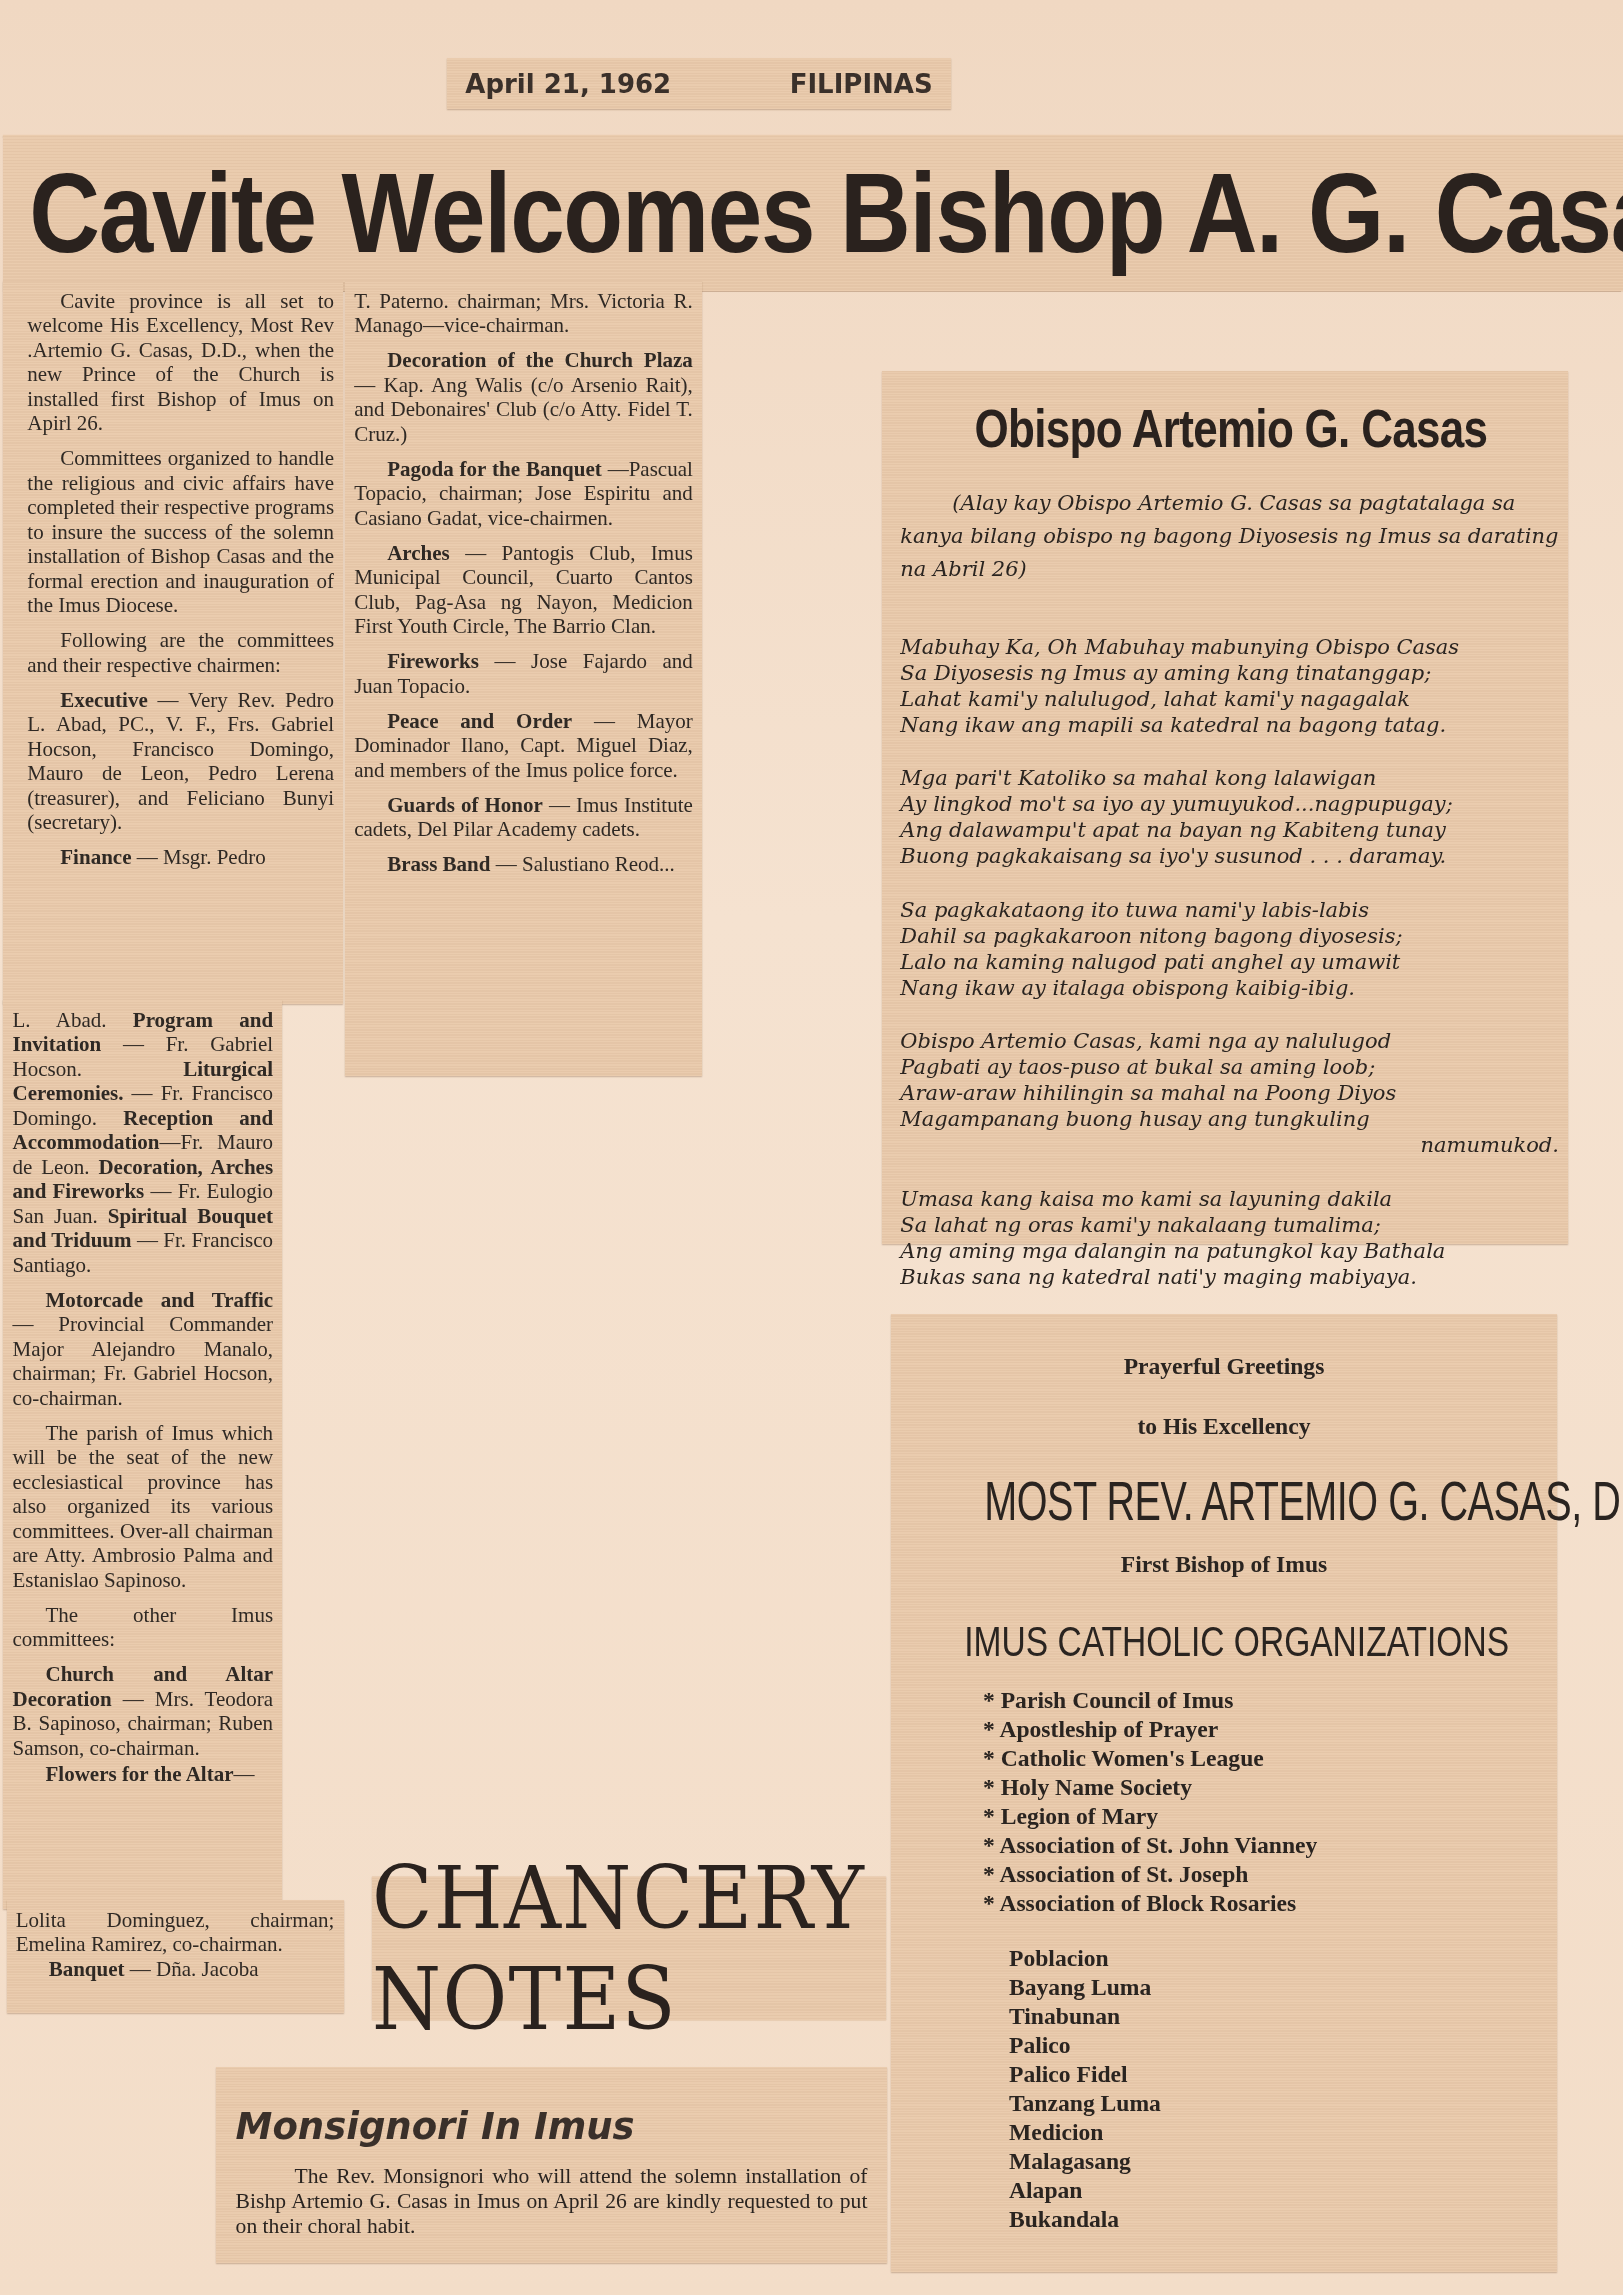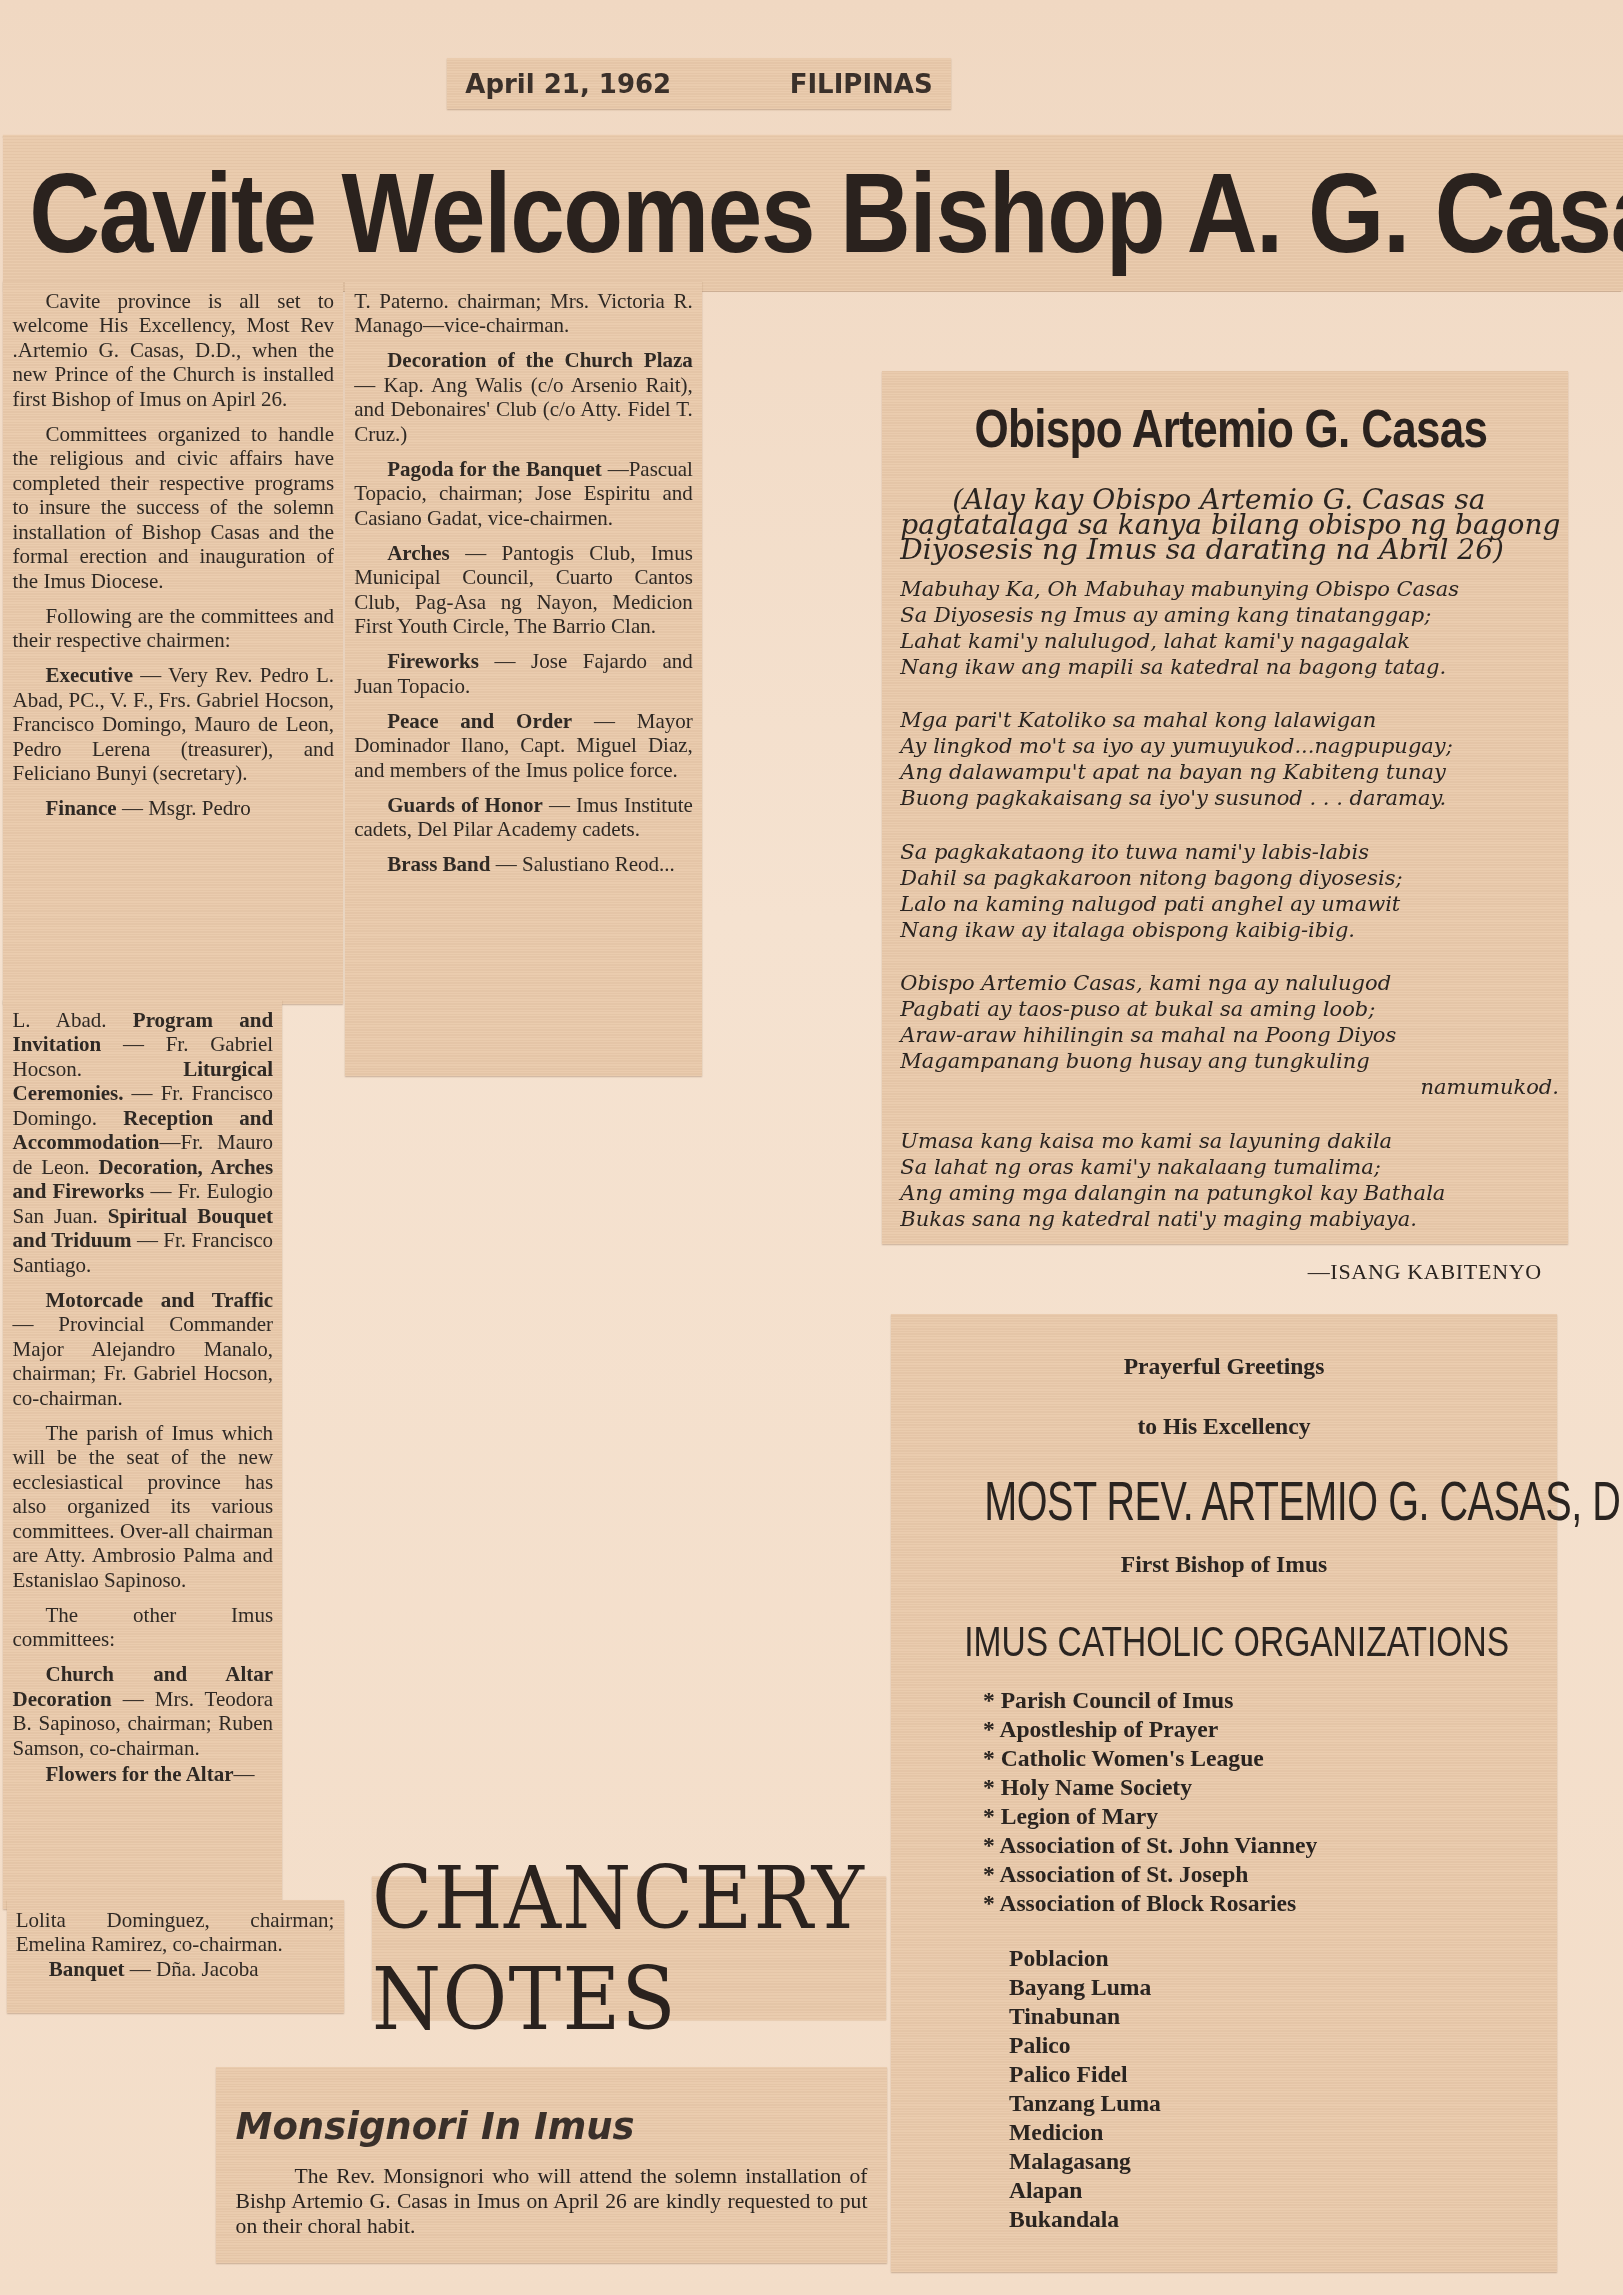--- a/index.html
+++ b/index.html
@@ -11,28 +11,28 @@
   .dateline { left:447px; top:58px; width:504px; height:51px; display:flex; align-items:center;
               justify-content:space-between; padding:0 18.3px; box-sizing:border-box;
               font-family:"DejaVu Sans", sans-serif; font-weight:bold; font-size:26px; color:#3a302a;gap:24px; }
   .headline { left:3.3px; top:145px; width:1620px; height:136px; font-family:"Liberation Sans", sans-serif;
               font-weight:bold; font-size:98px; line-height:136px; white-space:nowrap; overflow:hidden;
               padding-left:26px; box-sizing:border-box; letter-spacing:-1.3px; color:#2a221e; transform:scaleY(1.15); transform-origin:center; }
   .col { font-family:"Liberation Serif", serif; font-size:21px; line-height:24.5px; text-align:justify;
          padding:7.9px 9.2px; box-sizing:border-box; color:#2f2924; }
   .col p { margin:0 0 10.5px 0; text-indent:33px; }
   .col b { font-weight:bold; }
-  .col1a { left:3.3px; top:281px; width:340px; height:723px; }
+  .col1a { left:3.3px; top:281px; width:340px; height:723px;padding-left:24px; }
   .col1b { left:3.3px; top:1000px; width:279px; height:909px; }
   .col1c { left:6.5px; top:1900px; width:337px; height:113px; }
   .col2 { left:345px; top:281px; width:357px; height:795px; }
   .poem { left:882px; top:371px; width:686px; height:873px; padding:19.6px 6.5px 6.5px 18.3px; box-sizing:border-box; }
   .poem h2 { margin:13px 0 33px 0; text-align:center; font-family:"Liberation Sans", sans-serif; font-weight:bold;
              font-size:44px; letter-spacing:-0.7px; transform:scaleY(1.2); color:#2a221e; }
-  .poem .intro { font-family:"DejaVu Serif", serif; font-style:italic; font-size:28px; line-height:25px; text-indent:52px; margin:0 0 14px 0; }
+  .poem .intro { font-family:"DejaVu Serif", serif; font-style:italic; font-size:21px; line-height:33px; text-indent:52px; margin:0 0 48px 0; }
   .poem .stanza { font-style:italic; font-size:21px; line-height:26px; margin:0 0 27.5px 0; font-family:"DejaVu Serif", serif; }
   .poem .stanza div { white-space:nowrap; }
   .poem .right { text-align:right; padding-right:2.6px; }
   .poem .sig { text-align:right; font-family:"Liberation Serif", serif; font-size:22px; margin-top:6.5px; padding-right:19.6px; letter-spacing:0.7px; }
   .ad { left:891px; top:1314px; width:666px; height:958px; text-align:center; font-family:"Liberation Serif", serif; }
   .ad .g1 { margin-top:39px; font-weight:bold; font-size:23.6px; }
   .ad .g2 { margin-top:33px; font-weight:bold; font-size:23.6px; }
   .ad .name { margin-top:29px; font-family:"Liberation Sans", sans-serif; font-size:55px; transform:scaleX(0.72); white-space:nowrap; letter-spacing:-0.7px; }
   .ad .g3 { margin-top:18.3px; font-weight:bold; font-size:23.6px; }
   .ad .org { margin-top:39px; font-family:"Liberation Sans", sans-serif; font-size:43px; transform:scaleX(0.78); white-space:nowrap; }

